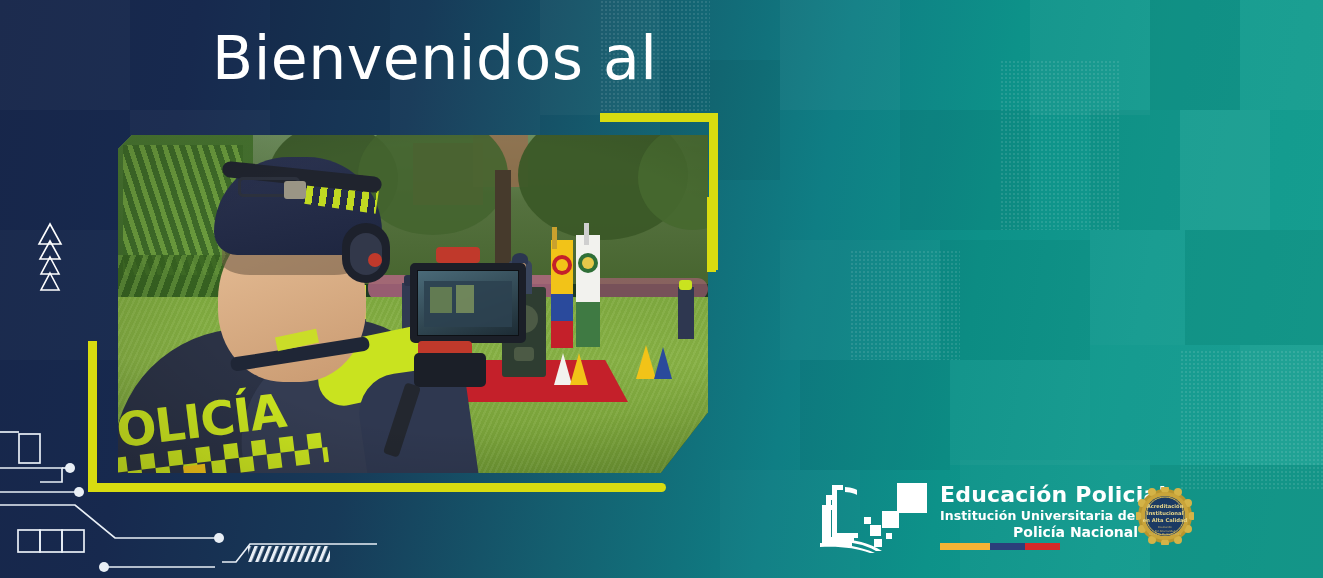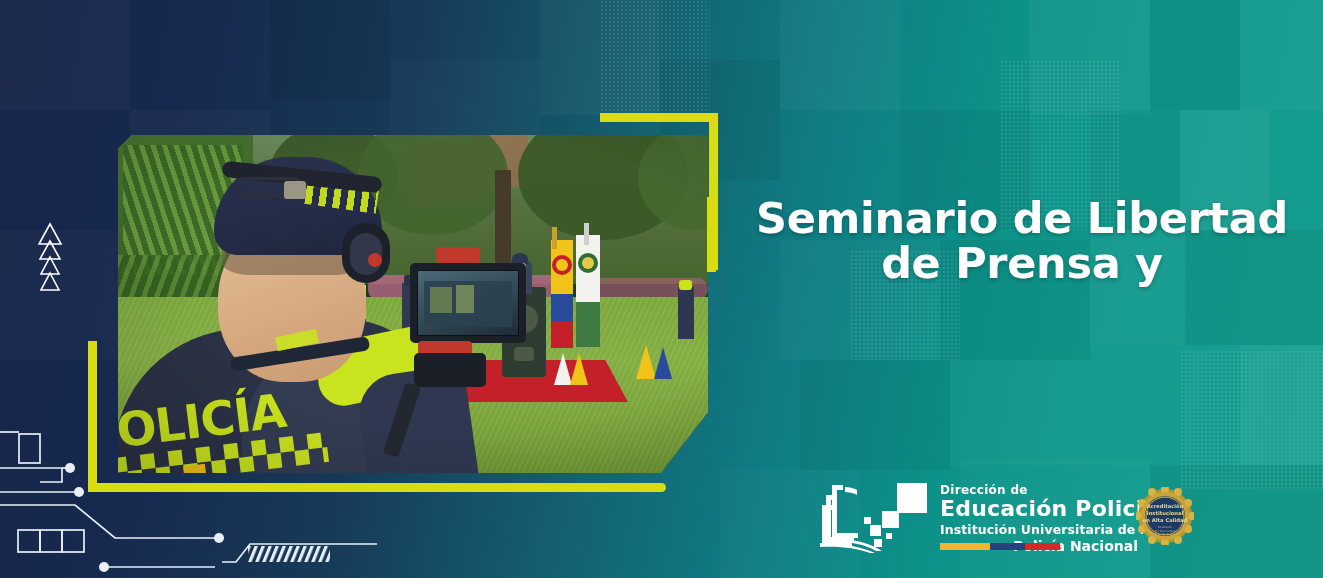--- a/index.html
+++ b/index.html
@@ -92,20 +92,21 @@
     <div class="tile" style="left:940px;top:240px;width:150px;height:120px;background:rgba(0,0,0,.04)"></div>
     <div class="tile" style="left:800px;top:360px;width:150px;height:110px;background:rgba(0,0,0,.045)"></div>
     <div class="tile" style="left:950px;top:360px;width:140px;height:105px;background:rgba(255,255,255,.03)"></div>
     <div class="tile" style="left:720px;top:470px;width:140px;height:108px;background:rgba(255,255,255,.02)"></div>
     <div class="dots" style="left:1000px;top:60px;width:120px;height:170px;"></div>
     <div class="dots" style="left:1180px;top:350px;width:143px;height:140px;"></div>
     <div class="dots" style="left:850px;top:250px;width:110px;height:110px;"></div>
     <div class="dots" style="left:600px;top:0;width:110px;height:120px;"></div>
   </div>
 
+  <div id="welcome">Bienvenidos al</div>
 
   <div class="circ" style="left:30px;top:222px;">
     <svg width="40" height="76" viewBox="0 0 40 76">
       <polygon points="20,2 31,22 9,22" fill="none" stroke="#ffffff" stroke-width="1.6"></polygon>
       <polygon points="20,19 30,37 10,37" fill="none" stroke="#ffffff" stroke-width="1.6"></polygon>
       <polygon points="20,35 29,52 11,52" fill="none" stroke="#ffffff" stroke-width="1.6"></polygon>
       <polygon points="20,51 29,68 11,68" fill="none" stroke="#ffffff" stroke-width="1.6"></polygon>
     </svg>
   </div>
 
@@ -285,24 +286,20 @@
       <div class="ph" style="left:66px;top:330px;width:22px;height:18px;transform:rotate(-7deg);
            background:linear-gradient(180deg,#f2c318 0 50%,#2a4a9c 50% 75%,#c4202a 75% 100%);"></div>
 
       <div class="ph" style="inset:0;left:0;top:0;width:100%;height:100%;
            background:radial-gradient(ellipse at 60% 45%, transparent 55%, rgba(0,0,0,.18) 100%);"></div>
     </div>
   </div>
 
   <div id="vbar"></div>
   <div id="headings">
-    <div id="h-main">
-      <div>Seminario de Libertad</div>
-      <div>de Prensa y</div>
-    </div>
   </div>
 
   <div id="logo">
 
     <div style="position:absolute;left:0;top:0;width:120px;height:72px;">
       <svg width="120" height="72" viewBox="0 0 120 72">
         <g fill="#ffffff">
           <path d="M20 4 L31 4 L31 9 L25 9 L25 52 L46 52 L46 57 L20 57 Z"></path>
           <path d="M33 6 C40 6 45 9 45 9 L45 14 C45 14 40 11 33 11 Z"></path>
           <path d="M14 14 L24 14 L24 19 L19 19 L19 56 L42 56 L42 61 L14 61 Z"></path>
@@ -314,21 +311,20 @@
           <rect x="85" y="2" width="30" height="30"></rect>
           <rect x="70" y="30" width="17" height="17"></rect>
           <rect x="58" y="44" width="11" height="11"></rect>
           <rect x="52" y="36" width="7" height="7"></rect>
           <rect x="62" y="58" width="8" height="8"></rect>
           <rect x="74" y="52" width="6" height="6"></rect>
         </g>
       </svg>
     </div>
     <div id="logo-text">
-      <div class="lt1">Dirección de</div>
       <div class="lt2">Educación Policial</div>
       <div class="lt3">Institución Universitaria de la</div>
       <div class="lt4">Policía Nacional</div>
       <div class="flagbar">
         <i style="width:42%;background:#f5b335"></i>
         <i style="width:29%;background:#2b3f7a"></i>
         <i style="width:29%;background:#d62828"></i>
       </div>
     </div>
   </div>

